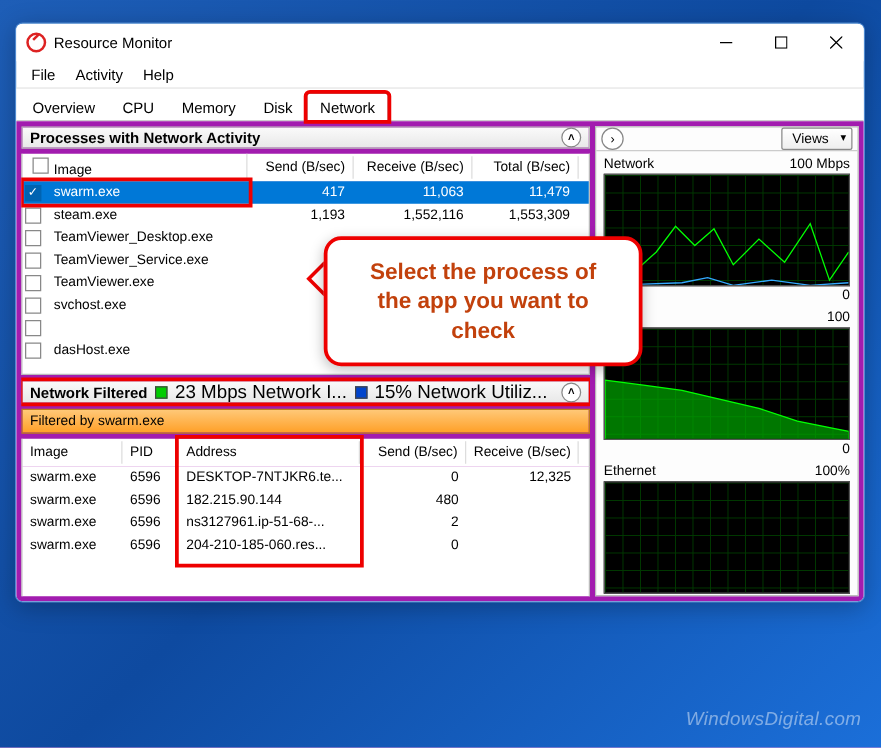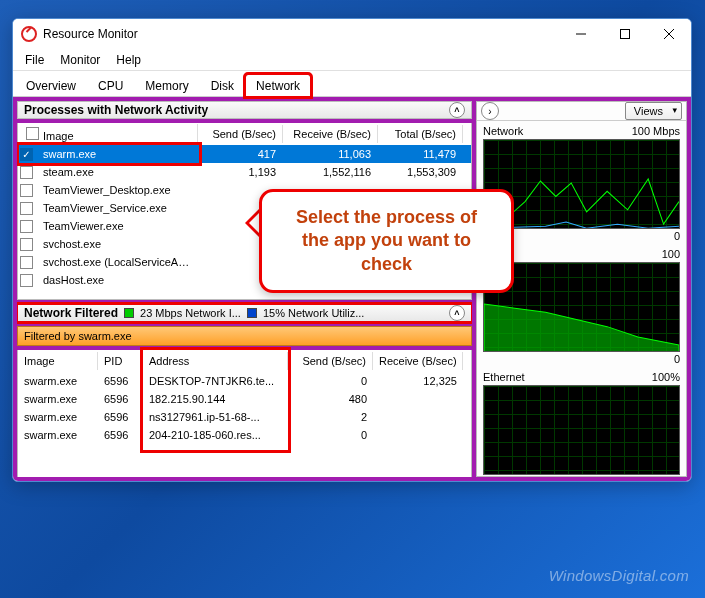--- a/index.html
+++ b/index.html
@@ -19,21 +19,21 @@
   .tab { padding: 4px 10px; border: 1px solid transparent; border-bottom: none; cursor: default; position: relative; top: 1px; }
   .tab.active { border-color: #888; border-top-left-radius: 3px; border-top-right-radius: 3px; background: #fff; }
   .tab.highlight { outline: 3px solid #e00; outline-offset: -1px; }
   .content { flex: 1; display: flex; background: #a21caf; padding: 4px; gap: 4px; overflow: hidden; }
   .left { width: 455px; display: flex; flex-direction: column; gap: 4px; overflow: hidden; }
   .right { flex: 1; display: flex; flex-direction: column; border: 1px solid #bbb; background: #fdfdfd; }
   .panel-header { background: linear-gradient(#fafafa,#e8e8e8); border: 1px solid #bbb; border-radius: 0; height: 26px; display: flex; align-items: center; padding: 0 6px; font-size: 12px; font-weight: bold; gap: 6px; }
   .panel-header .collapse { margin-left: auto; width: 16px; height: 16px; border: 1px solid #888; border-radius: 50%; display: flex; align-items: center; justify-content: center; font-size: 9px; line-height: 1; cursor: default; background: #fff; }
   .panel-header.highlight { outline: 3px solid #e00; outline-offset: -1px; }
   .legend-sq { width: 10px; height: 10px; display: inline-block; border: 1px solid #444; }
-  .panel-header small { font-weight: normal; font-size: 11px; }
+  .panel-header small { font-weight: normal; font-size: 15px; }
   .table-head { display: flex; background: #fff; border-left: 1px solid #bbb; border-right: 1px solid #bbb; font-size: 11px; height: 22px; align-items: center; }
   .table-head .col { padding: 3px 6px; border-right: 1px solid #ddd; overflow: hidden; white-space: nowrap; }
   .table-body { border: 1px solid #bbb; border-top: none; font-size: 11px; background: #fff; position: relative; }
   .row { display: flex; height: 18px; align-items: center; }
   .row.selected { background: #0078d7; color: #fff; }
   .row .cell { padding: 1px 6px; overflow: hidden; white-space: nowrap; text-overflow: ellipsis; }
   .chk { width: 13px; height: 13px; border: 1px solid #888; margin: 0 4px 0 2px; display: inline-flex; align-items: center; justify-content: center; background: #fff; font-size: 10px; color: #fff; flex-shrink: 0; }
   .chk.checked { background: #0063b1; border-color: #0063b1; }
   .filterbar { background: linear-gradient(#ffc877,#ffa028); border: 1px solid #bf7a1a; font-size: 11px; padding: 3px 6px; color: #000; }
   .right-header { display: flex; align-items: center; height: 26px; padding: 0 4px; border-bottom: 1px solid #ccc; gap: 4px; }
@@ -72,21 +72,21 @@
       <div class="winbtn close">
           <svg width="10" height="10">
             <path d="M0 0 L10 10 M10 0 L0 10"></path>
           </svg>
         </div>
     </div>
   </div>
 
   <div class="menubar">
     <span class="menuitem">File</span>
-    <span class="menuitem">Monitor</span>
+    <span class="menuitem">Activity</span>
     <span class="menuitem">Help</span>
   </div>
 
   <div class="tabs">
     <div class="tab">Overview</div>
     <div class="tab">CPU</div>
     <div class="tab">Memory</div>
     <div class="tab">Disk</div>
     <div class="tab active highlight">Network</div>
   </div>
@@ -143,21 +143,20 @@
             </div>
             <div class="row">
               <span class="chk"></span>
               <span class="cell" style="width:160px">svchost.exe</span>
               <span class="cell" style="width:85px;text-align:right"></span>
               <span class="cell" style="width:95px;text-align:right"></span>
               <span class="cell" style="width:85px;text-align:right"></span>
             </div>
             <div class="row">
               <span class="chk"></span>
-              <span class="cell" style="width:160px">svchost.exe (LocalServiceAn...</span>
               <span class="cell" style="width:85px;text-align:right"></span>
               <span class="cell" style="width:95px;text-align:right"></span>
               <span class="cell" style="width:85px;text-align:right"></span>
             </div>
             <div class="row">
               <span class="chk"></span>
               <span class="cell" style="width:160px">dasHost.exe</span>
               <span class="cell" style="width:85px;text-align:right"></span>
               <span class="cell" style="width:95px;text-align:right"></span>
               <span class="cell" style="width:85px;text-align:right"></span>

